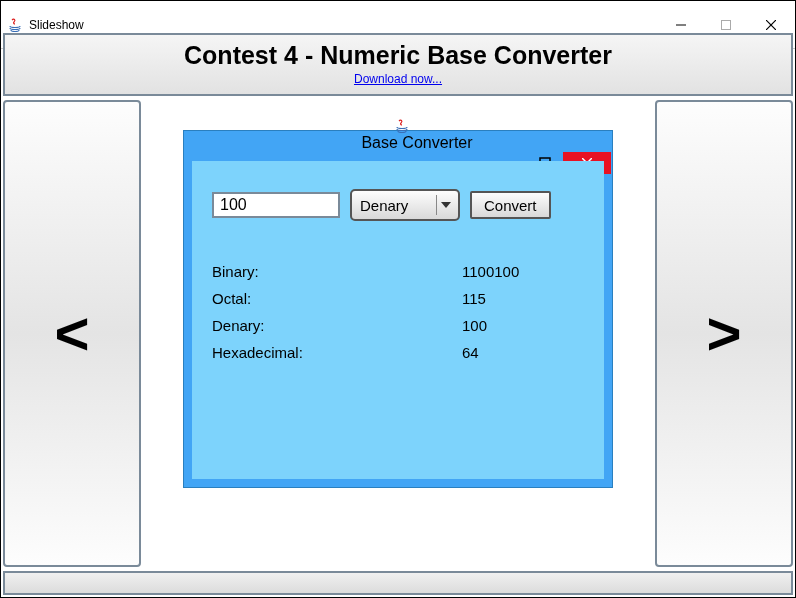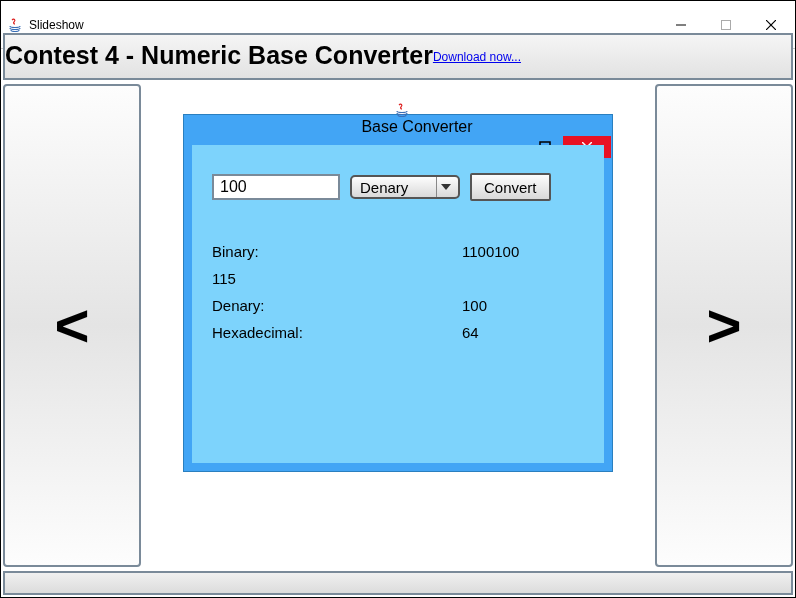--- a/index.html
+++ b/index.html
@@ -30,21 +30,21 @@
 .tb-btn.close svg { width: 10px; height: 10px; }
 
 .client {
   position: absolute; top: 30px; left: 0; right: 0; bottom: 0;
   display: flex; flex-direction: column;
 }
 .header-panel {
   border: 2px solid #7a8a99;
   background: linear-gradient(to bottom, #f5f5f5, #e2e2e2);
   margin: 2px; padding: 6px 0 8px 0;
-  display: flex; flex-direction: row; align-items: center;
+  display: flex; flex-direction: column; align-items: center;
 }
 .header-title { font-size: 25px; font-weight: bold; color: #000; font-family: Arial, sans-serif; }
 .header-link { font-size: 12px; color: #0000ee; text-decoration: underline; margin-top: 2px; font-family: Arial, sans-serif; }
 .middle {
   flex: 1; display: flex; align-items: stretch; margin: 2px;
 }
 .nav-btn {
   width: 138px;
   border: 2px solid #7a8a99;
   background: linear-gradient(to bottom, #fdfdfd, #e4e4e4, #fdfdfd);
@@ -88,21 +88,21 @@
 }
 .bc-row1 {
   display: flex; align-items: center; gap: 10px;
   padding: 28px 20px 10px 20px;
 }
 .bc-input {
   width: 128px; height: 26px; border: 2px solid #7a8a99; background: #fff;
   font-size: 16px; padding: 0 6px; font-family: Arial, sans-serif;
 }
 .bc-select {
-  width: 110px; height: 24px; border: 2px solid #555; border-radius: 5px;
+  width: 110px; height: 32px; border: 2px solid #555; border-radius: 5px;
   background: linear-gradient(to bottom, #fdfdfd, #d9d9d9);
   display: flex; align-items: center; justify-content: space-between;
   padding: 0 4px 0 8px; font-size: 15px; font-family: Arial, sans-serif;
 }
 .bc-select .arrow-box {
   width: 18px; height: 20px; border-left: 1px solid #888;
   display: flex; align-items: center; justify-content: center;
 }
 .bc-select .arrow-box::after {
   content: ""; border-left: 5px solid transparent; border-right: 5px solid transparent;
@@ -214,20 +214,21 @@
                 <div class="bc-button">
                   <span>Convert</span>
                 </div>
               </div>
               <div class="bc-results">
                 <div class="bc-result-row">
                   <span class="bc-result-label">Binary:</span>
                   <span class="bc-result-value">1100100</span>
                 </div>
                 <div class="bc-result-row">
+                  <span class="bc-result-label">Octal:</span>
                   <span class="bc-result-value">115</span>
                 </div>
                 <div class="bc-result-row">
                   <span class="bc-result-label">Denary:</span>
                   <span class="bc-result-value">100</span>
                 </div>
                 <div class="bc-result-row">
                   <span class="bc-result-label">Hexadecimal:</span>
                   <span class="bc-result-value">64</span>
                 </div>

